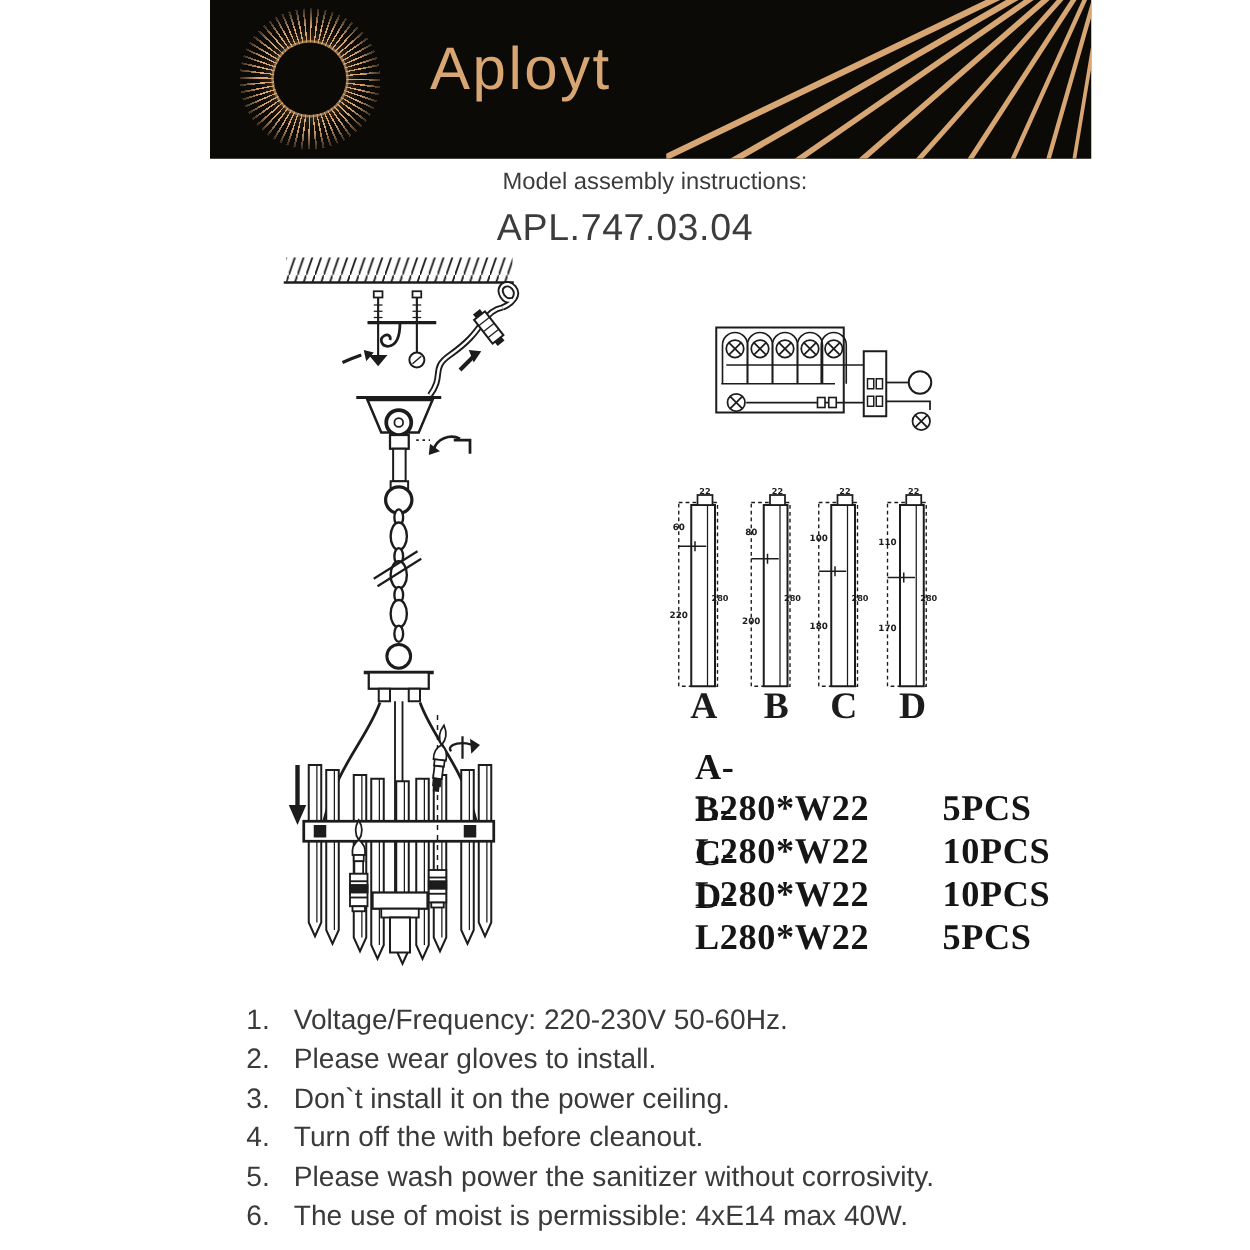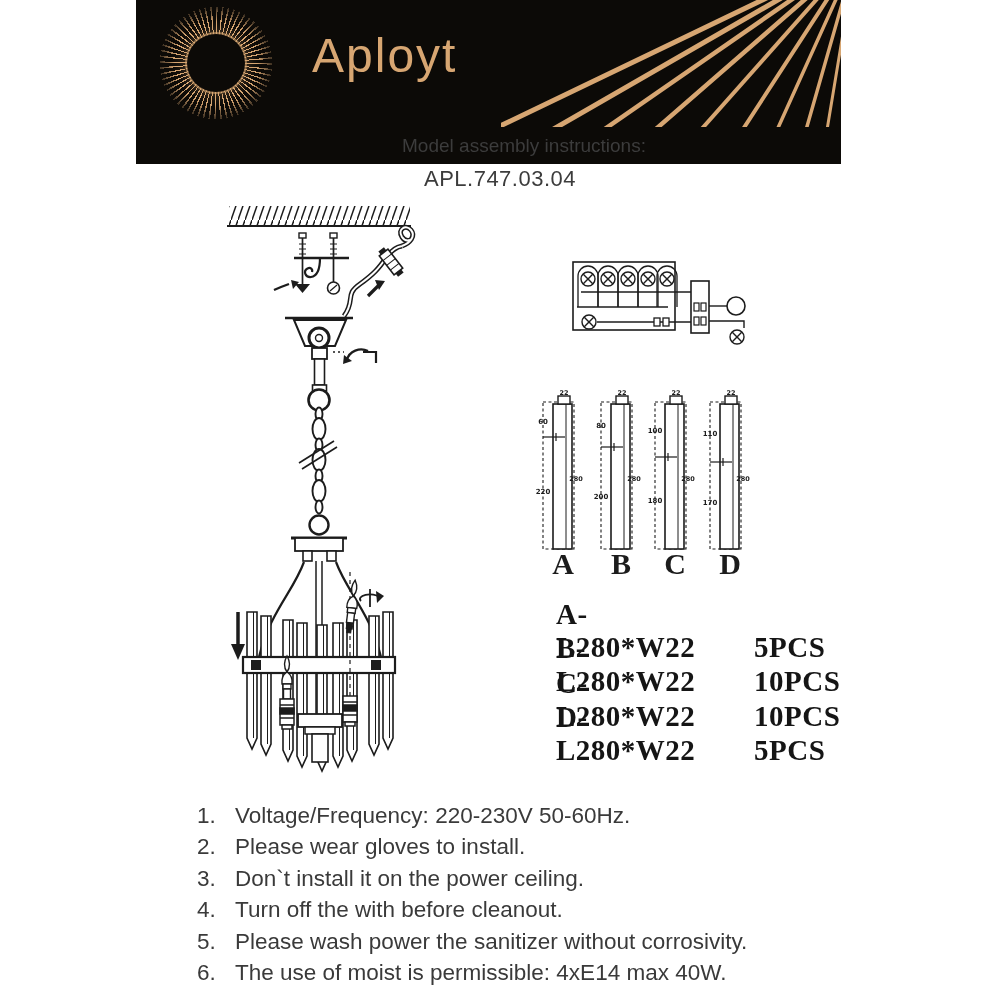--- a/index.html
+++ b/index.html
@@ -8,21 +8,21 @@
     --ink:#1c1c1c;
     --text:#3c3c3c;
   }
   *{margin:0;padding:0;box-sizing:border-box;}
   body{
     width:1000px;height:1000px;position:relative;background:#ffffff;
     font-family:"Liberation Sans",sans-serif;overflow:hidden;
   }
   
   .banner{
-    position:absolute;left:136px;top:0;width:705px;height:164px;
+    position:absolute;left:168px;top:0;width:705px;height:127px;
     background:var(--banner-bg);overflow:hidden;
   }
   .sunburst{
     position:absolute;left:24px;top:7px;width:112px;height:112px;border-radius:50%;
     background:repeating-conic-gradient(var(--gold) 0deg 1.7deg, var(--banner-bg) 1.7deg 6deg);
   }
   .sunburst::before{
     content:"";position:absolute;inset:0;border-radius:50%;
     background:radial-gradient(circle, rgba(12,10,7,0) 52%, var(--banner-bg) 76%);
   }
@@ -33,21 +33,21 @@
   .brand{
     position:absolute;left:176px;top:28px;font-size:48px;font-weight:400;
     letter-spacing:2px;color:var(--gold);
   }
   .corner-rays{position:absolute;right:0;top:0;width:340px;height:127px;}
   
   .title,.model{
     position:absolute;left:0;width:1000px;text-align:center;color:var(--text);
   }
   .title{top:135px;font-size:19px;margin-left:24px;}
-  .model{top:166px;font-size:22px;letter-spacing:.5px;}
+  .model{top:166px;font-size:30px;letter-spacing:.5px;}
   
   .artwork{position:absolute;left:0;top:0;width:1000px;height:1000px;color:var(--ink);}
   .artwork text{fill:var(--ink);}
   .dim{font-size:7px;font-weight:bold;font-family:"DejaVu Sans",sans-serif;}
   .dim-sm{font-size:6.5px;font-weight:bold;font-family:"DejaVu Sans",sans-serif;}
   .bar-letter{font-size:30px;font-weight:bold;font-family:"Liberation Serif",serif;}
   
   .parts{
     position:absolute;left:556px;top:629px;
     font-family:"Liberation Serif",serif;font-weight:bold;font-size:29px;color:#151515;

